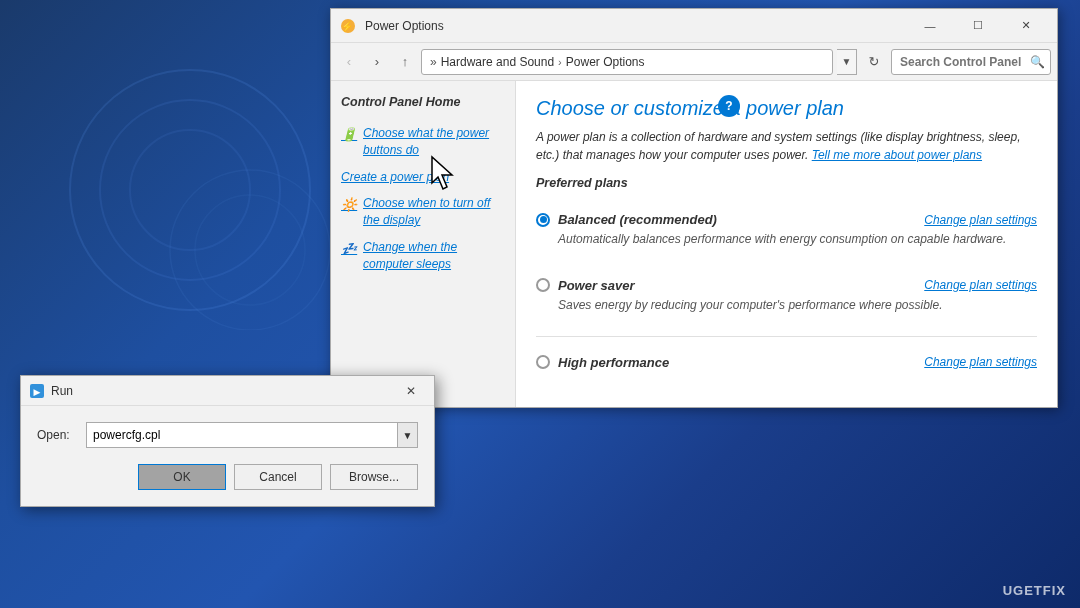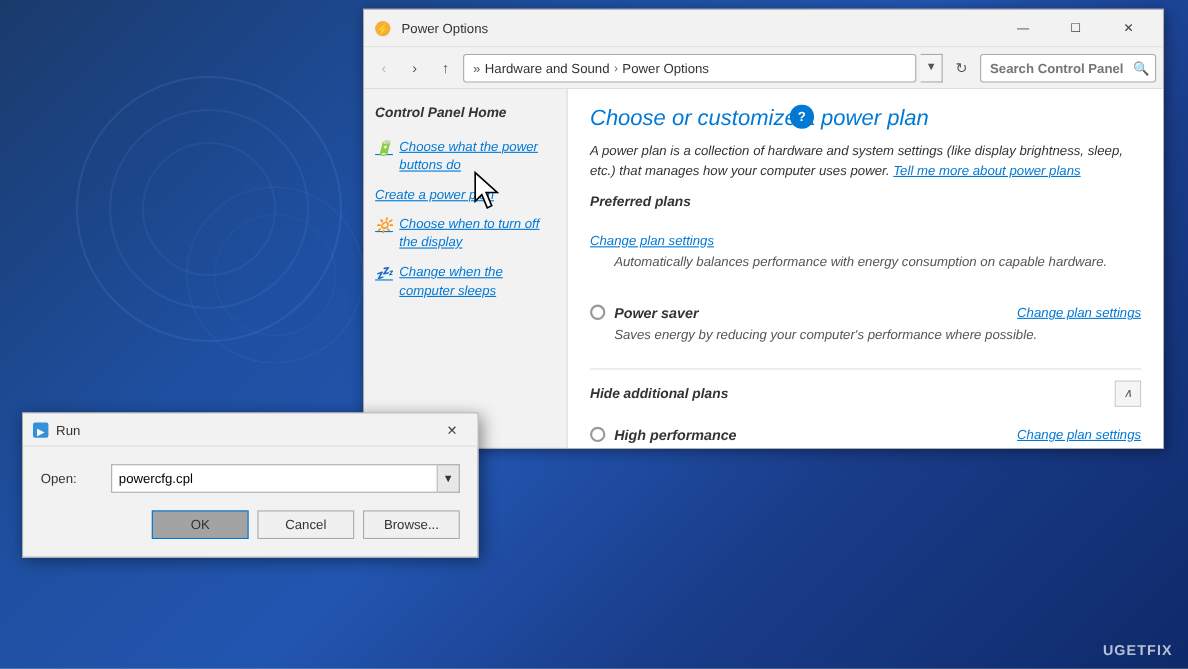--- a/index.html
+++ b/index.html
@@ -443,21 +443,21 @@
     .run-description {
       font-size: 12px;
       color: #333;
       line-height: 1.5;
       padding-top: 4px;
     }
 
     .run-open-row {
       display: flex;
       align-items: center;
-      gap: 20px;
+      gap: 5px;
     }
 
     .run-open-label {
       font-size: 12px;
       color: #333;
       width: 44px;
       flex-shrink: 0;
     }
 
     .run-input-wrapper {
@@ -622,42 +622,42 @@
       <p class="main-description">
         <span>A power plan is a collection of hardware and system settings (like display brightness, sleep, etc.) that manages how your computer uses power.</span>
         <span> </span>
         <a href="#">Tell me more about power plans</a>
       </p>
 
       <div class="section-header">Preferred plans</div>
 
       <div class="plan-item">
         <div class="plan-header">
+          <label class="plan-radio-label">
+            <div class="radio-circle selected"></div>
+            <span>Balanced (recommended)</span>
+          </label>
           <span class="plan-change-link">Change plan settings</span>
         </div>
         <p class="plan-desc">Automatically balances performance with energy consumption on capable hardware.</p>
       </div>
 
       <div class="plan-item">
         <div class="plan-header">
           <label class="plan-radio-label">
             <div class="radio-circle unselected"></div>
             <span>Power saver</span>
           </label>
           <span class="plan-change-link">Change plan settings</span>
         </div>
         <p class="plan-desc">Saves energy by reducing your computer's performance where possible.</p>
       </div>
 
       <div class="divider-line"></div>
 
-      <div class="hide-plans-header">
-        <span class="hide-plans-label">Hide additional plans</span>
-        <div class="collapse-btn">∧</div>
-      </div>
 
       <div class="plan-item">
         <div class="plan-header">
           <label class="plan-radio-label">
             <div class="radio-circle unselected"></div>
             <span>High performance</span>
           </label>
           <span class="plan-change-link">Change plan settings</span>
         </div>
 

